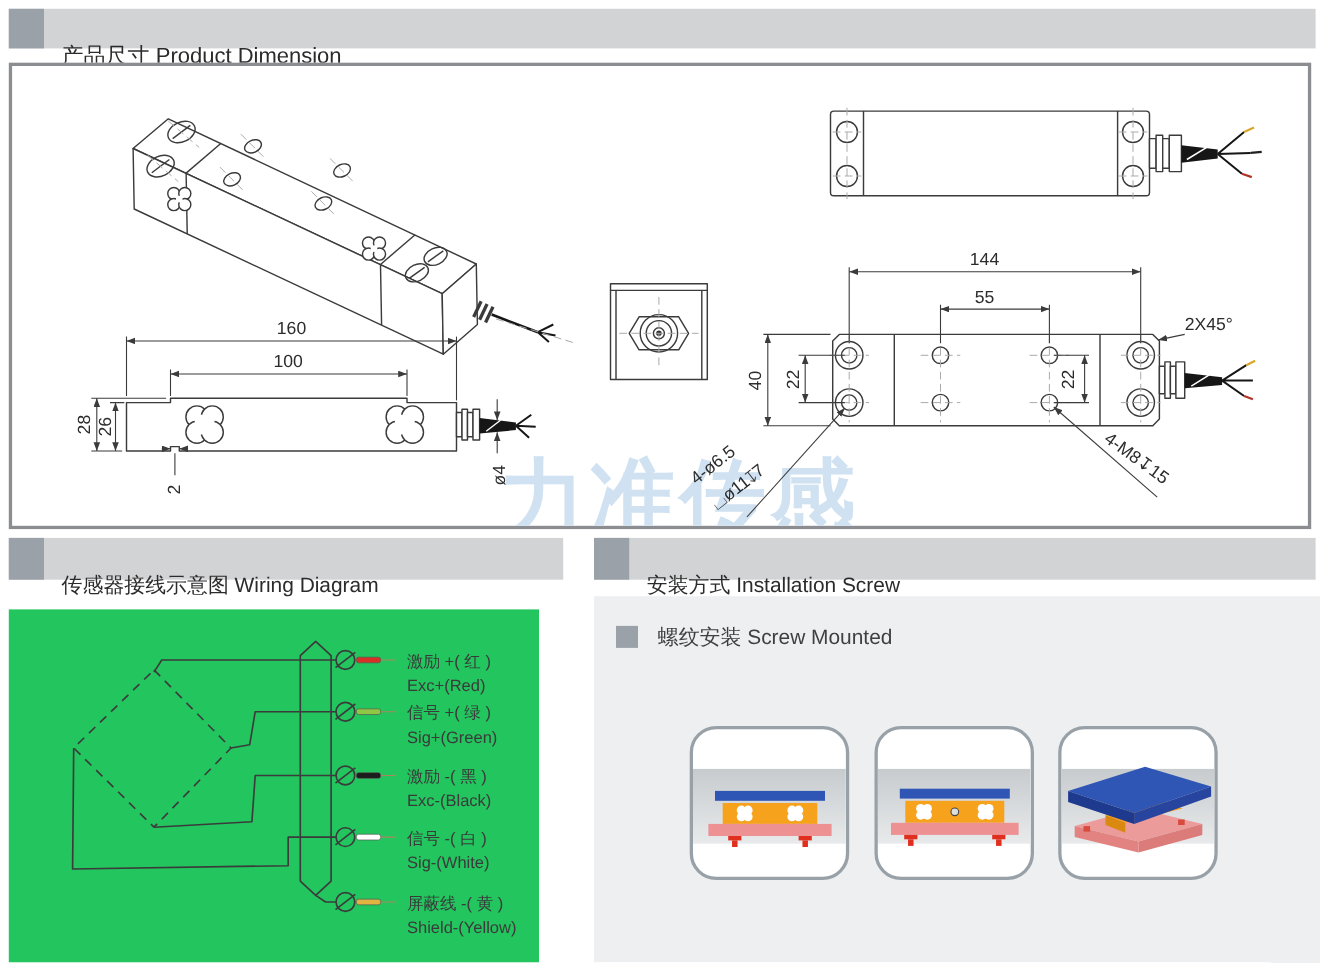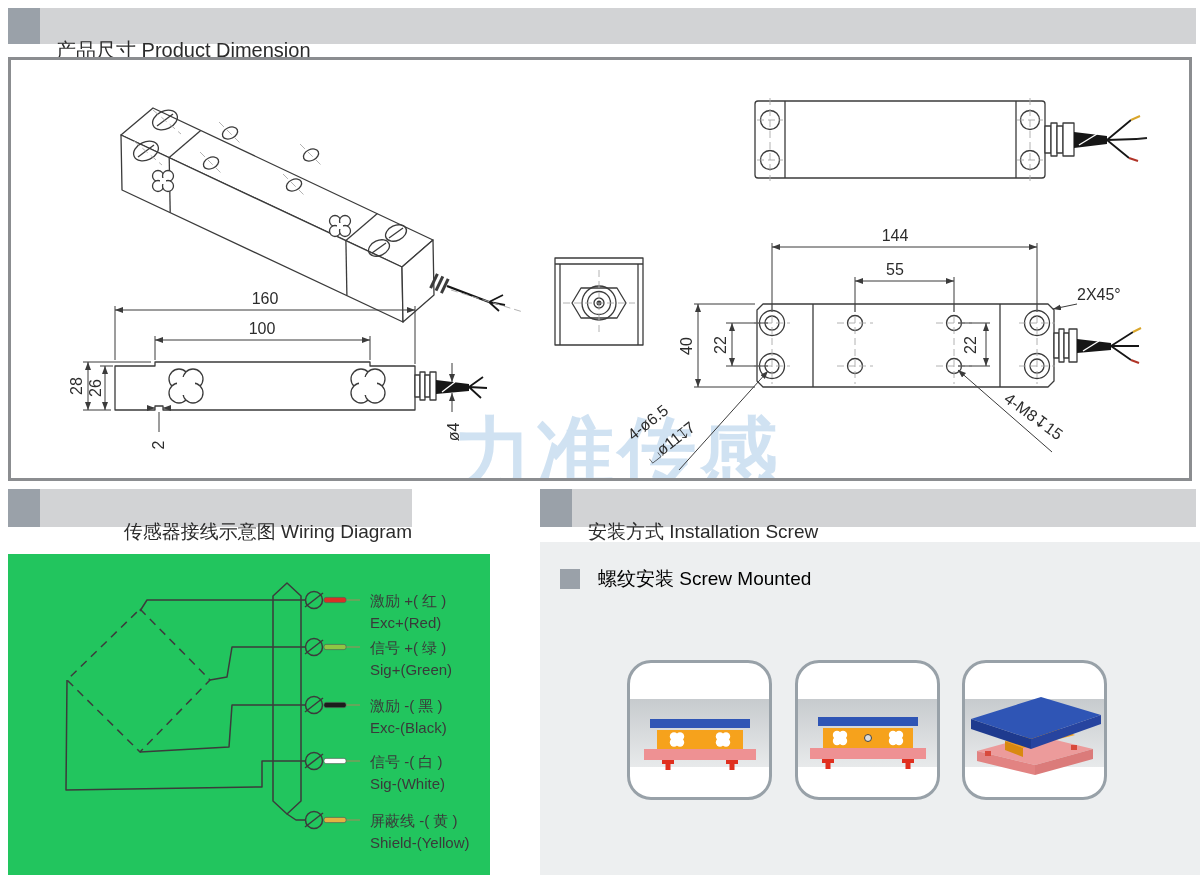--- a/index.html
+++ b/index.html
@@ -5,32 +5,32 @@
   html,body{margin:0;padding:0;background:#fff;}
   .page{position:relative;width:1200px;height:875px;background:#fff;overflow:hidden;
         font-family:"Liberation Sans",sans-serif;color:#2c2c2c;}
   
   .bar{position:absolute;background:#d2d3d5;display:flex;align-items:center;}
   .bar .sq{height:100%;background:#9aa1a9;flex:0 0 auto;}
   .bar .ttl{padding-left:16px;color:#2b2b2b;white-space:nowrap;margin-top:48px;}
   .bar1{left:8px;top:8px;width:1188px;height:36px;}
   .bar1 .sq{width:32px;}
   .bar1 .ttl{font-size:20px;}
-  .bar2l{left:8px;top:489px;width:404px;height:38px;justify-content:space-between;}
+  .bar2l{left:8px;top:489px;width:504px;height:38px;}
   .bar2r{left:540px;top:489px;width:656px;height:38px;}
   .bar2l .sq,.bar2r .sq{width:32px;}
   .bar2l .ttl,.bar2r .ttl{font-size:19px;}
   
   .panel-main{position:absolute;left:8px;top:57px;width:1178px;height:418px;
               border:3px solid #8b8d90;background:#fff;}
   .panel-wiring{position:absolute;left:8px;top:554px;width:482px;height:323px;background:#22c55e;}
   .panel-install{position:absolute;left:540px;top:542px;width:660px;height:333px;background:#edeff0;}
   .mount-row{position:absolute;left:20px;top:24px;display:flex;align-items:center;}
   .mount-row .sq{width:20px;height:20px;background:#9aa1a9;margin-right:18px;}
-  .mount-row .lbl{font-size:19px;color:#000000;}
+  .mount-row .lbl{font-size:19px;color:#404040;}
   .card{position:absolute;width:139px;height:134px;border:3px solid #98a1a8;border-radius:24px;
         background:#fff;overflow:hidden;}
   .card1{left:87px;top:118px;} .card2{left:255px;top:118px;} .card3{left:422px;top:118px;}
   
   svg .ln{stroke:#3b3b3b;stroke-width:1.3;fill:none;stroke-linejoin:round;}
   svg .fw{stroke:#3b3b3b;stroke-width:1.3;fill:#fff;stroke-linejoin:round;}
   svg .cl{stroke:#a9a9a9;stroke-width:0.9;stroke-dasharray:7 4;fill:none;}
   svg .dim{stroke:#3b3b3b;stroke-width:1;fill:none;}
   svg .blk{fill:#161616;stroke:none;}
   svg .fray{stroke:#161616;stroke-width:1.8;fill:none;}

